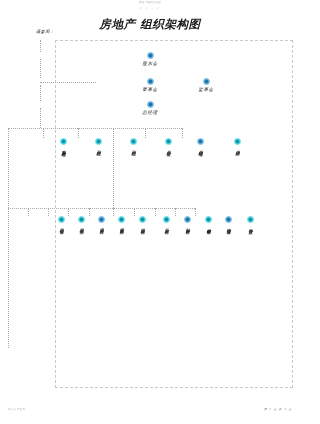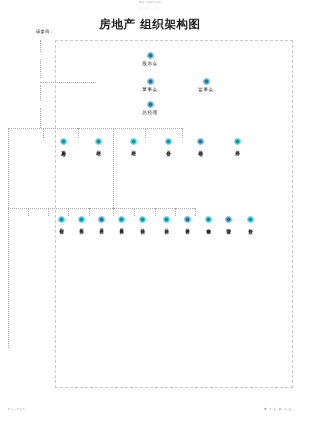--- a/index.html
+++ b/index.html
@@ -1,21 +1,21 @@
 <!DOCTYPE html>
 <html><head>
 <meta charset="utf-8">
 <style>
   html,body{margin:0;padding:0;}
   body{
     width:300px;height:424px;background:#ffffff;
     font-family:"DejaVu Sans","Liberation Sans",sans-serif;
     overflow:hidden;position:relative;
   }
-  #page{position:relative;width:300px;height:332px;background:#fff;}
+  #page{position:relative;width:300px;height:332px;background:#fff;font-style:italic;}
 
   .watermark-top{
     position:absolute;top:2px;left:0;width:300px;text-align:center;
     font-size:2.6px;color:#b9b0c0;letter-spacing:.2px;line-height:1.1;
     white-space:nowrap;
   }
   .watermark-top-sub{
     position:absolute;top:7px;left:0;width:300px;text-align:center;
     font-size:2.2px;color:#cfcad4;letter-spacing:1.4px;white-space:nowrap;
   }

